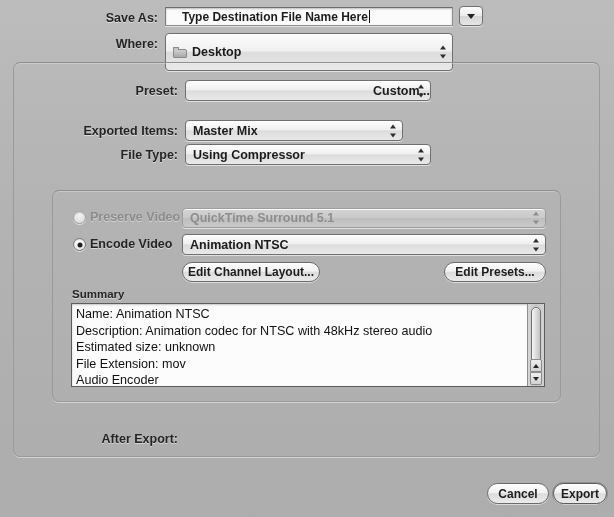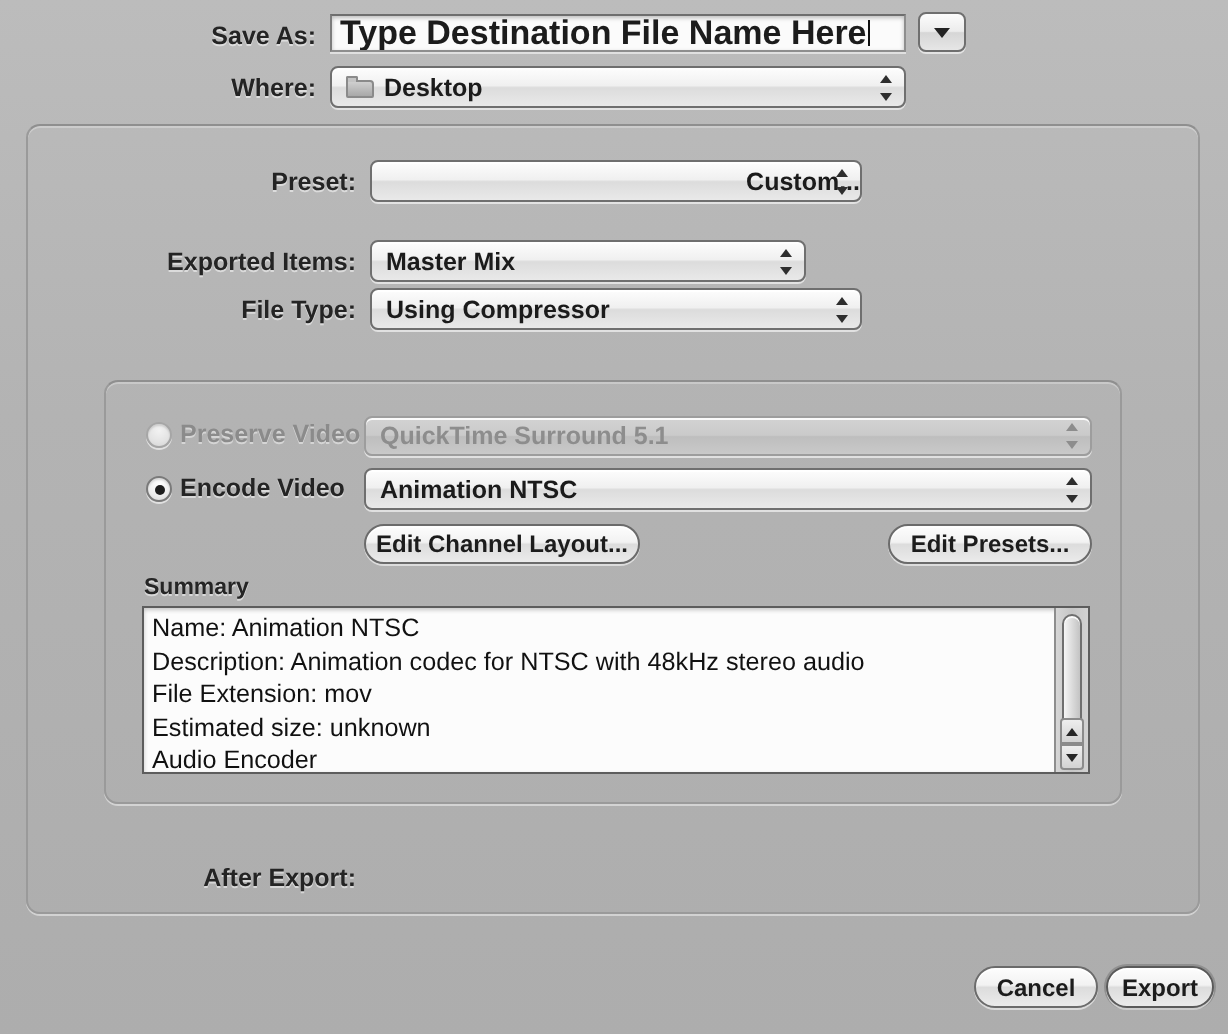--- a/index.html
+++ b/index.html
@@ -35,24 +35,24 @@
 
   
   .textfield {
     position: absolute;
     box-sizing: border-box;
     background: #fbfbfb;
     border: 1px solid #8e8e8e;
     border-top-color: #6e6e6e;
     border-left-color: #7d7d7d;
     box-shadow: inset 0 1px 2px rgba(0,0,0,0.25), 0 1px 0 rgba(255,255,255,0.55);
-    font-size: 17px;
+    font-size: 12px;
     font-weight: bold;
     color: #1c1c1c;
-    padding: 0 4px;
+    padding: 0 16px;
     display: flex;
     align-items: center;
     overflow: hidden;
   }
   .caret {
     display: inline-block;
     width: 1px;
     height: 13px;
     background: #111;
     margin-left: 1px;
@@ -276,21 +276,21 @@
     <span>Type Destination File Name Here</span>
       <span class="caret"></span>
   </div>
 
   <div class="disclosure" style="left:459px;top:6px;width:24px;height:20px;">
     <i></i>
   </div>
 
   <div class="lbl" style="position:absolute;left:40px;top:37px;width:118px;">Where:</div>
 
-  <div class="popup" style="left:165px;top:33px;width:288px;height:21px;">
+  <div class="popup" style="left:165px;top:33px;width:288px;height:38px;">
     <span class="folder"></span>
     <span>Desktop</span>
     <span class="arrows">
         <i class="up"></i>
         <i class="down"></i>
       </span>
   </div>
 
   <div class="groupbox" style="left:13px;top:62px;right:14px;height:395px;"></div>
 
@@ -347,22 +347,22 @@
 
   <div class="pushbtn" style="left:182px;top:262px;width:138px;height:20px;">Edit Channel Layout...</div>
   <div class="pushbtn" style="left:444px;top:262px;width:102px;height:20px;">Edit Presets...</div>
 
   <div class="section-title" style="left:72px;top:288px;">Summary</div>
 
   <div id="summary-box" style="left:71px;top:303px;width:474px;height:84px;">
     <div id="summary-lines">
       <div>Name: Animation NTSC</div>
       <div>Description: Animation codec for NTSC with 48kHz stereo audio</div>
+      <div>Estimated size: unknown</div>
       <div>File Extension: mov</div>
-      <div>Estimated size: unknown</div>
       <div>Audio Encoder</div>
     </div>
     <div class="scrollbar">
       <div class="scroll-thumb"></div>
       <div class="scroll-arrow up">
           <i></i>
         </div>
       <div class="scroll-arrow down">
           <i></i>
         </div>

